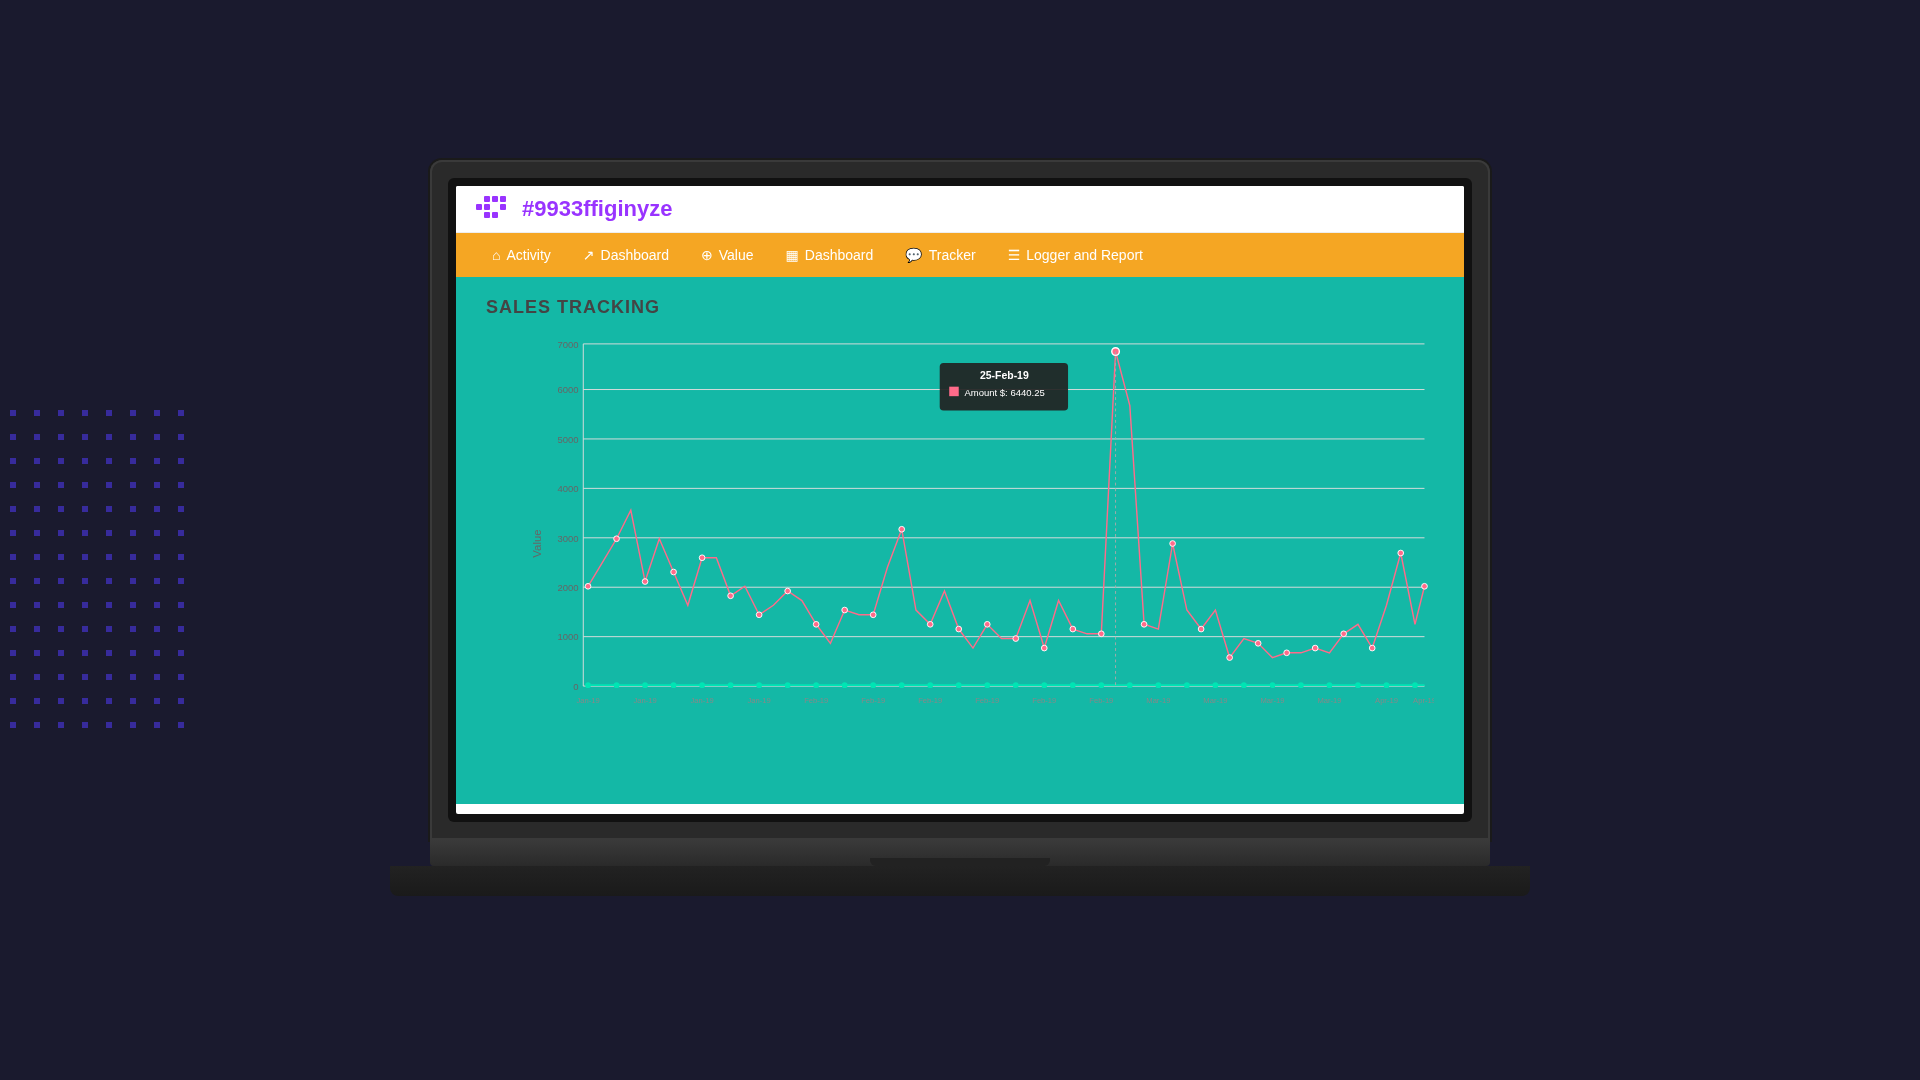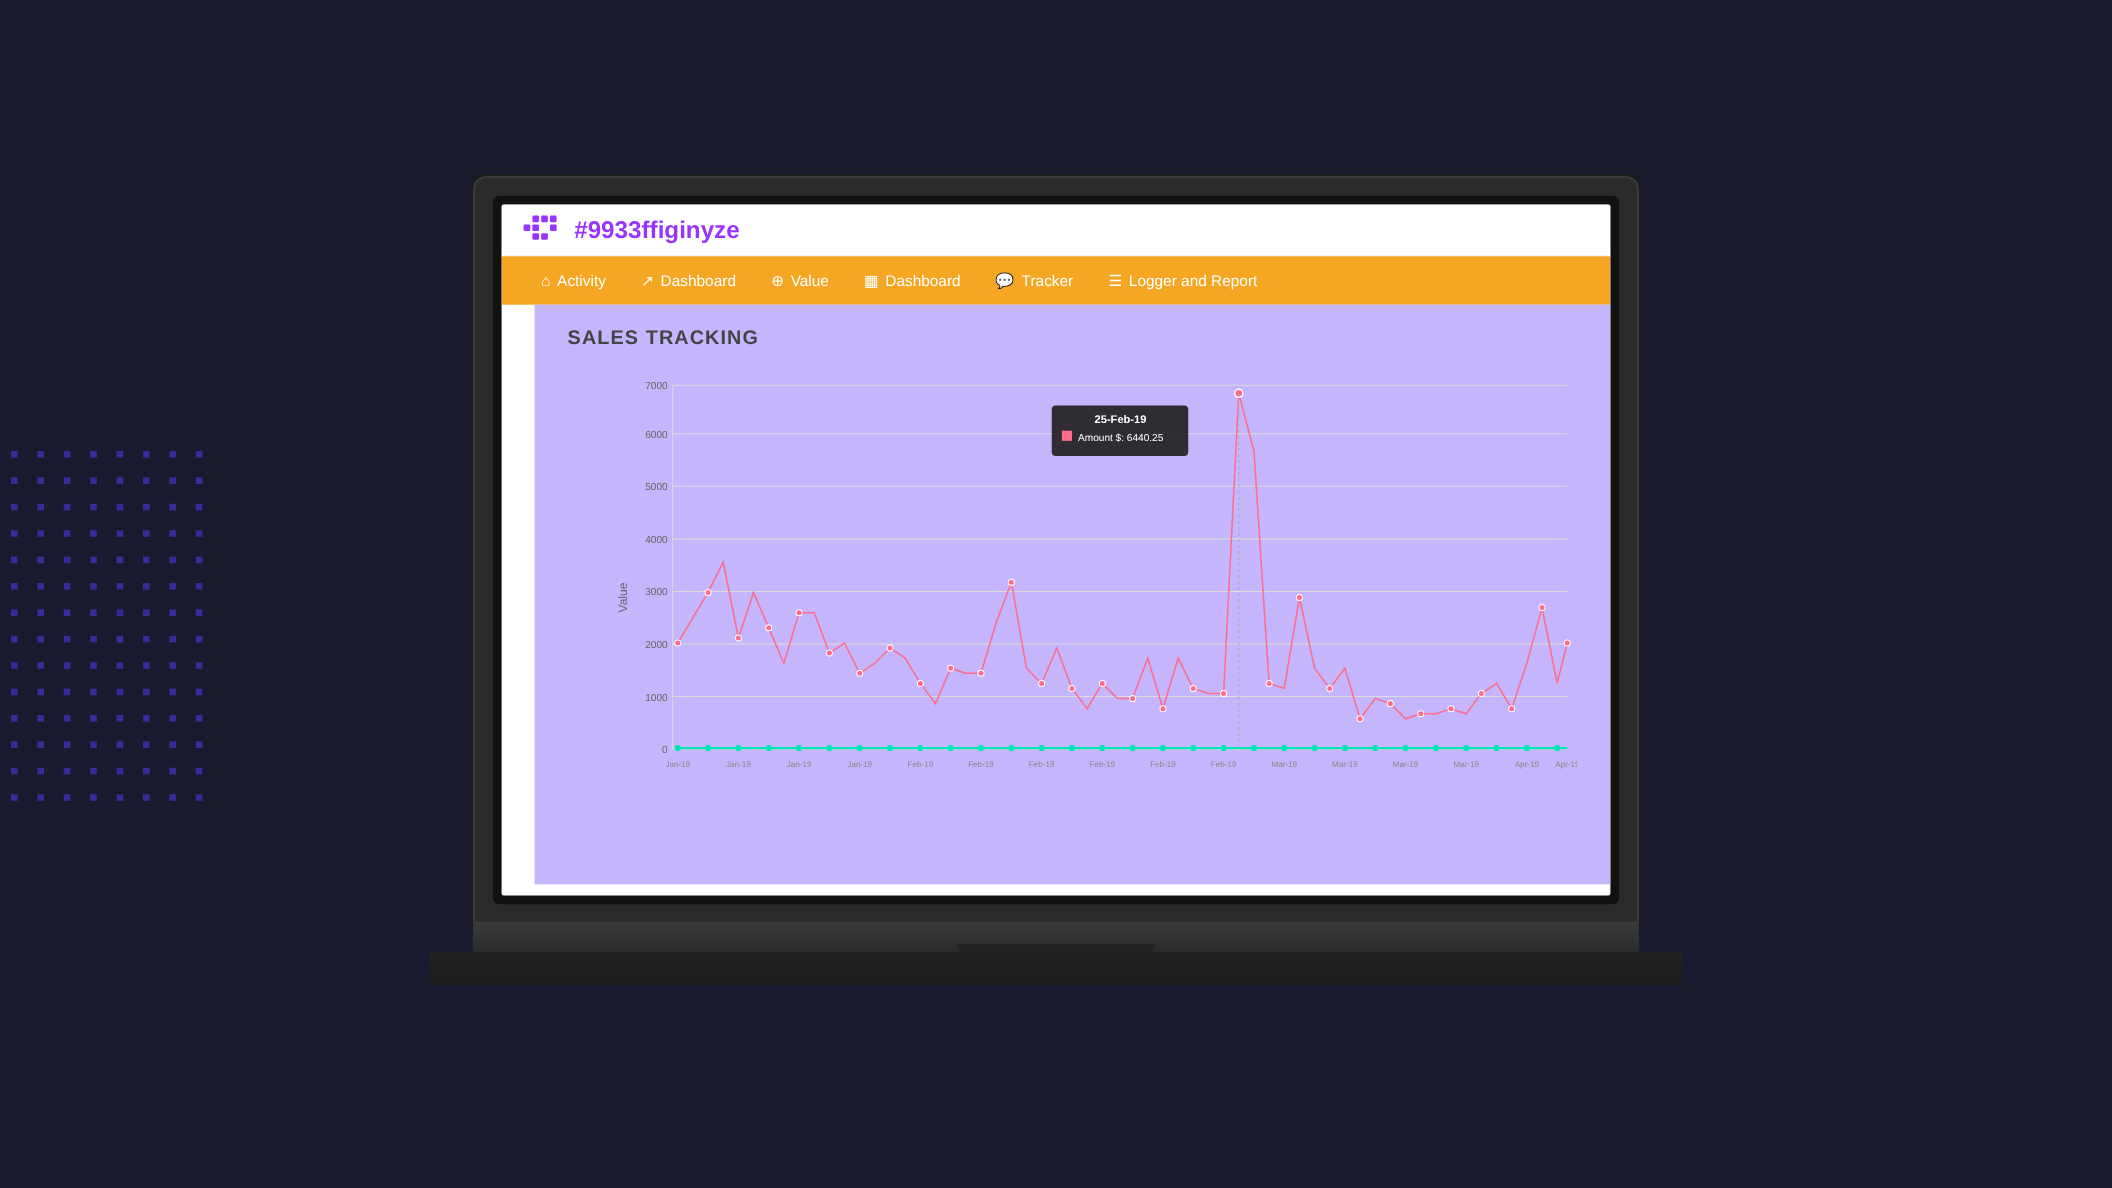--- a/index.html
+++ b/index.html
@@ -141,24 +141,23 @@
       color: #fff;
       font-size: 14px;
       font-weight: 500;
       cursor: pointer;
       text-decoration: none;
       white-space: nowrap;
     }
     .nav-icon { font-size: 14px; }
 
     .content-area {
-      background: #c4b5fd;
+      background: #14b8a6;
       padding: 20px 30px;
       flex: 1;
-      margin-left: 30px;
     }
     .page-title {
       font-size: 18px;
       font-weight: bold;
       color: #444;
       letter-spacing: 1px;
       margin-bottom: 16px;
     }
 
     

